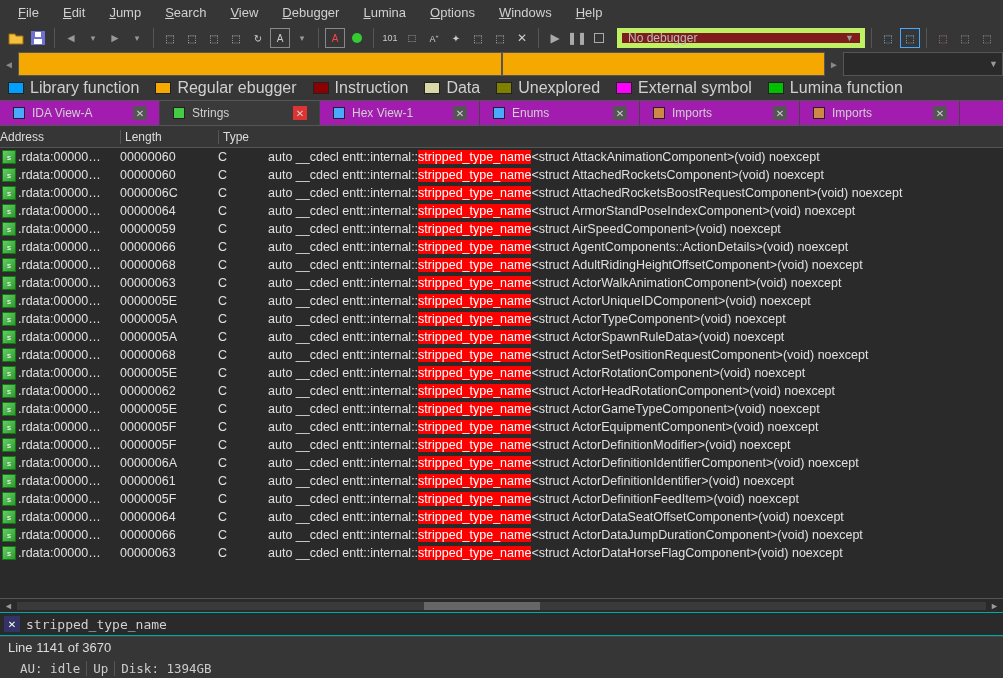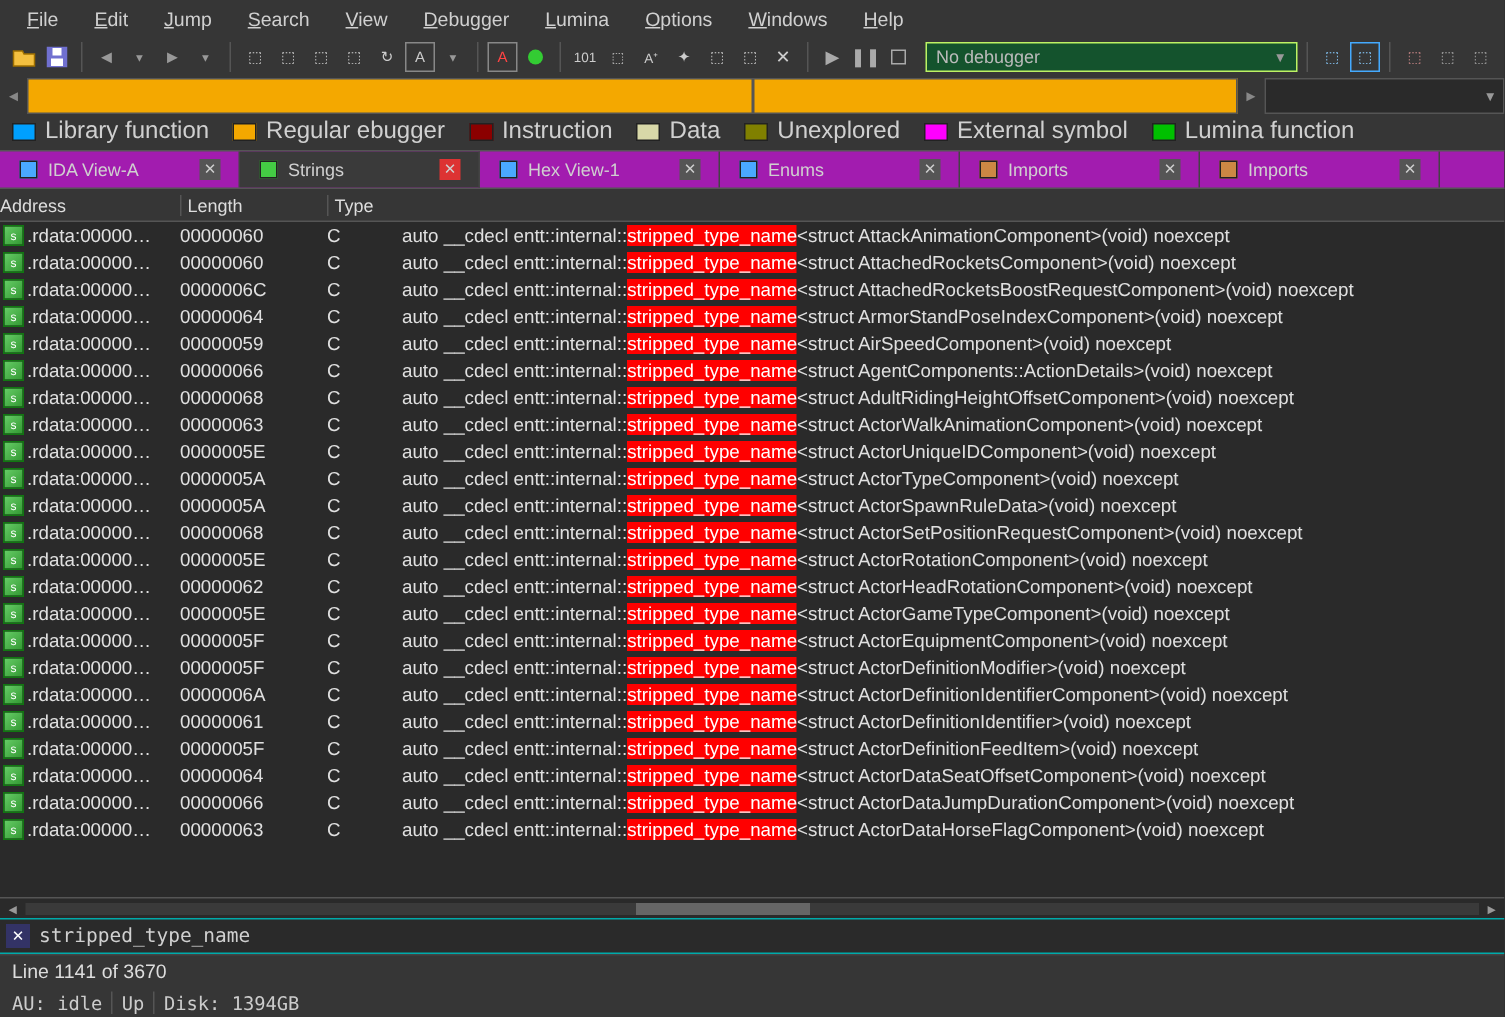--- a/index.html
+++ b/index.html
@@ -39,22 +39,22 @@
 .tb-sep { width: 1px; height: 20px; background: #555; margin: 0 4px; }
 .tb-btn {
   width: 20px; height: 20px;
   display: flex; align-items: center; justify-content: center;
   cursor: pointer;
 }
 .tb-green-dot { width:10px; height:10px; background:#3c3; border-radius:50%; }
 .debugger-box {
   flex: 1;
   display: flex; align-items: center;
-  background: #14532d;
-  border: 1px solid #bef264;
+  background: #7f1d1d;
+  border: 5px solid #bef264;
   height: 20px;
   padding: 0 6px;
   margin-left: 6px;
   font-size: 12px;
   color: #bbb;
 }
 .debugger-box .dd { margin-left: auto; font-size: 9px; color:#999;}
 .navbar-row {
   display: flex;
   background: #363636;
@@ -194,20 +194,21 @@
 }
 .statusbar2 {
   background: #363636;
   height: 20px;
   display:flex;
   align-items:center;
   padding: 0 8px;
   font-family: Consolas, monospace;
   font-size: 12.5px;
   color: #ccc;
+  margin-left: 12px;
 }
 .statusbar2 .seg { margin-right: 6px; }
 .statusbar2 .seg.vborder { border-left:1px solid #555; padding-left:6px; }
 svg { display:block; }
 </style>
 </head>
 <body>
 
 <div class="menubar" id="menubar">
     <div class="menu-item"><span class="u">F</span>ile</div>

